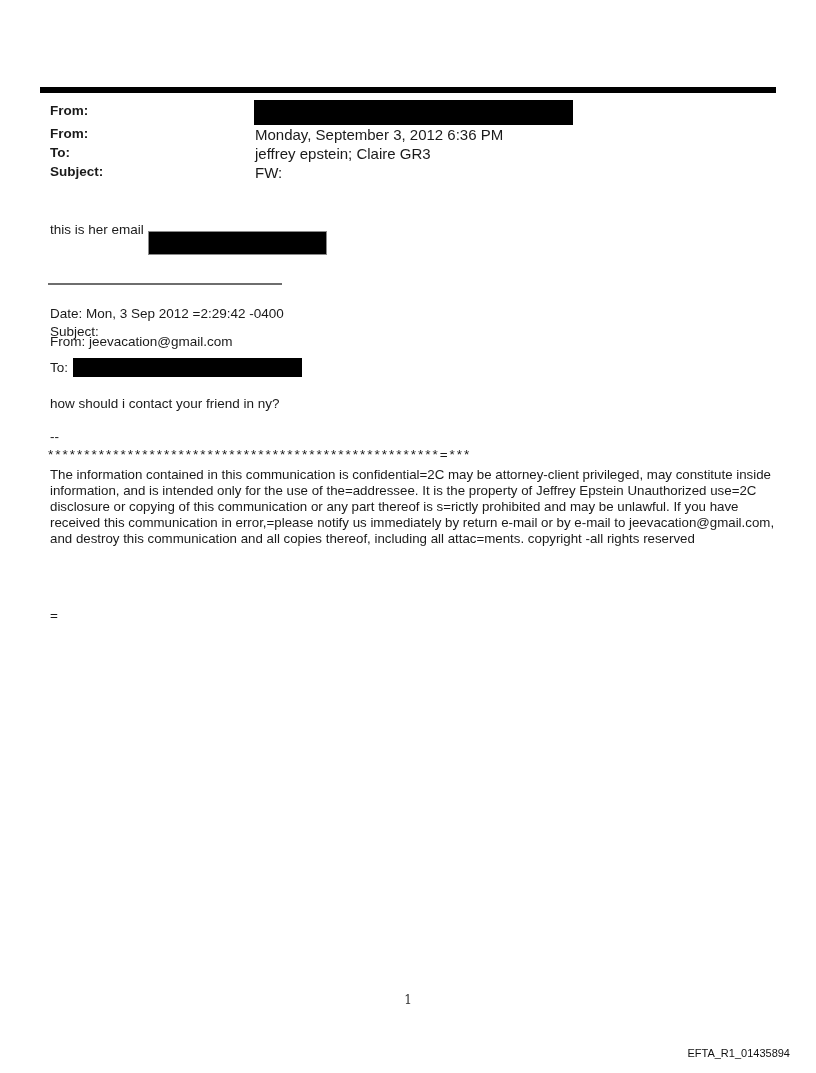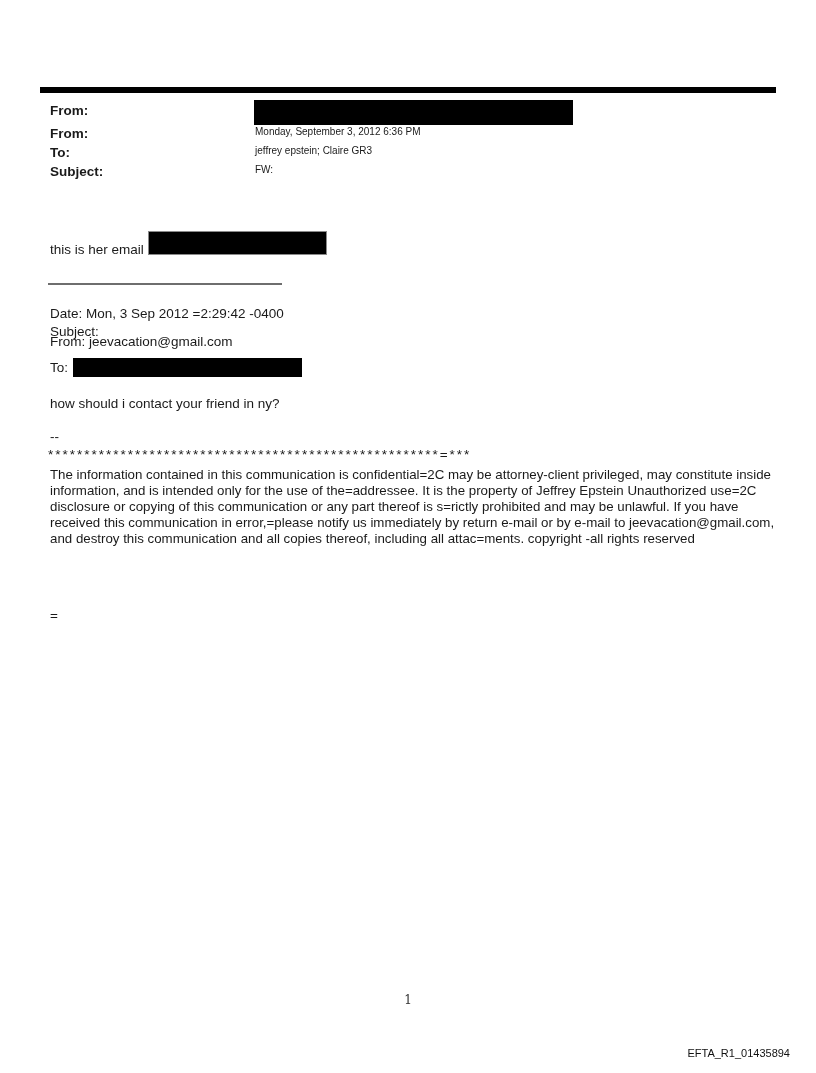--- a/index.html
+++ b/index.html
@@ -7,21 +7,21 @@
     position:relative;
     width:816px;height:1073px;
     background:#ffffff;
     font-family:"Liberation Sans",sans-serif;
     color:#1a1a1a;
     overflow:hidden;
   }
   .abs{position:absolute;}
   .top-rule{left:40px;top:87px;width:736px;height:6px;background:#000;}
   .hdr-label{left:50px;font-weight:bold;font-size:13.5px;}
-  .hdr-value{left:255px;font-size:10px;}
+  .hdr-value{left:255px;font-size:15px;}
   .redaction{background:#000;}
   .r-from{left:254px;top:100px;width:319px;height:25px;}
   .r-intro{left:148px;top:231px;width:177px;height:22px;border:1px solid #8a8a8a;}
   .r-to{left:73px;top:358px;width:229px;height:19px;}
   .body-text{font-size:13.5px;}
   .separator{left:48px;top:283px;width:234px;height:2px;background:#6e6e6e;}
   .asterisks{left:48px;top:447px;font-size:13.5px;letter-spacing:2px;white-space:nowrap;}
   .disclaimer{left:50px;top:467px;width:726px;font-size:13.3px;line-height:16px;}
   .page-number{left:0;top:993px;width:816px;text-align:center;font-size:12px;font-family:"DejaVu Serif",serif;color:#333;}
   .bates{right:26px;top:1047px;font-size:11px;color:#111;}
@@ -41,21 +41,21 @@
     <span class="abs hdr-value" style="top:126px">Monday, September 3, 2012 6:36 PM</span>
 
     <span class="abs hdr-label" style="top:145px">To:</span>
     <span class="abs hdr-value" style="top:145px">jeffrey epstein; Claire GR3</span>
 
     <span class="abs hdr-label" style="top:164px">Subject:</span>
     <span class="abs hdr-value" style="top:164px">FW:</span>
   </div>
 
   <div>
-    <span class="abs body-text" style="left:50px;top:242px">this is her email</span>
+    <span class="abs body-text" style="left:50px;top:222px">this is her email</span>
     <div class="abs redaction r-intro"></div>
 
     <div class="abs separator"></div>
 
     <span class="abs body-text" style="left:50px;top:306px">Date: Mon, 3 Sep 2012 =2:29:42 -0400</span>
     <span class="abs body-text" style="left:50px;top:324px">Subject:</span>
     <span class="abs body-text" style="left:50px;top:334px">From: jeevacation@gmail.com</span>
     <span class="abs body-text" style="left:50px;top:360px">To:</span>
     <div class="abs redaction r-to"></div>
 

